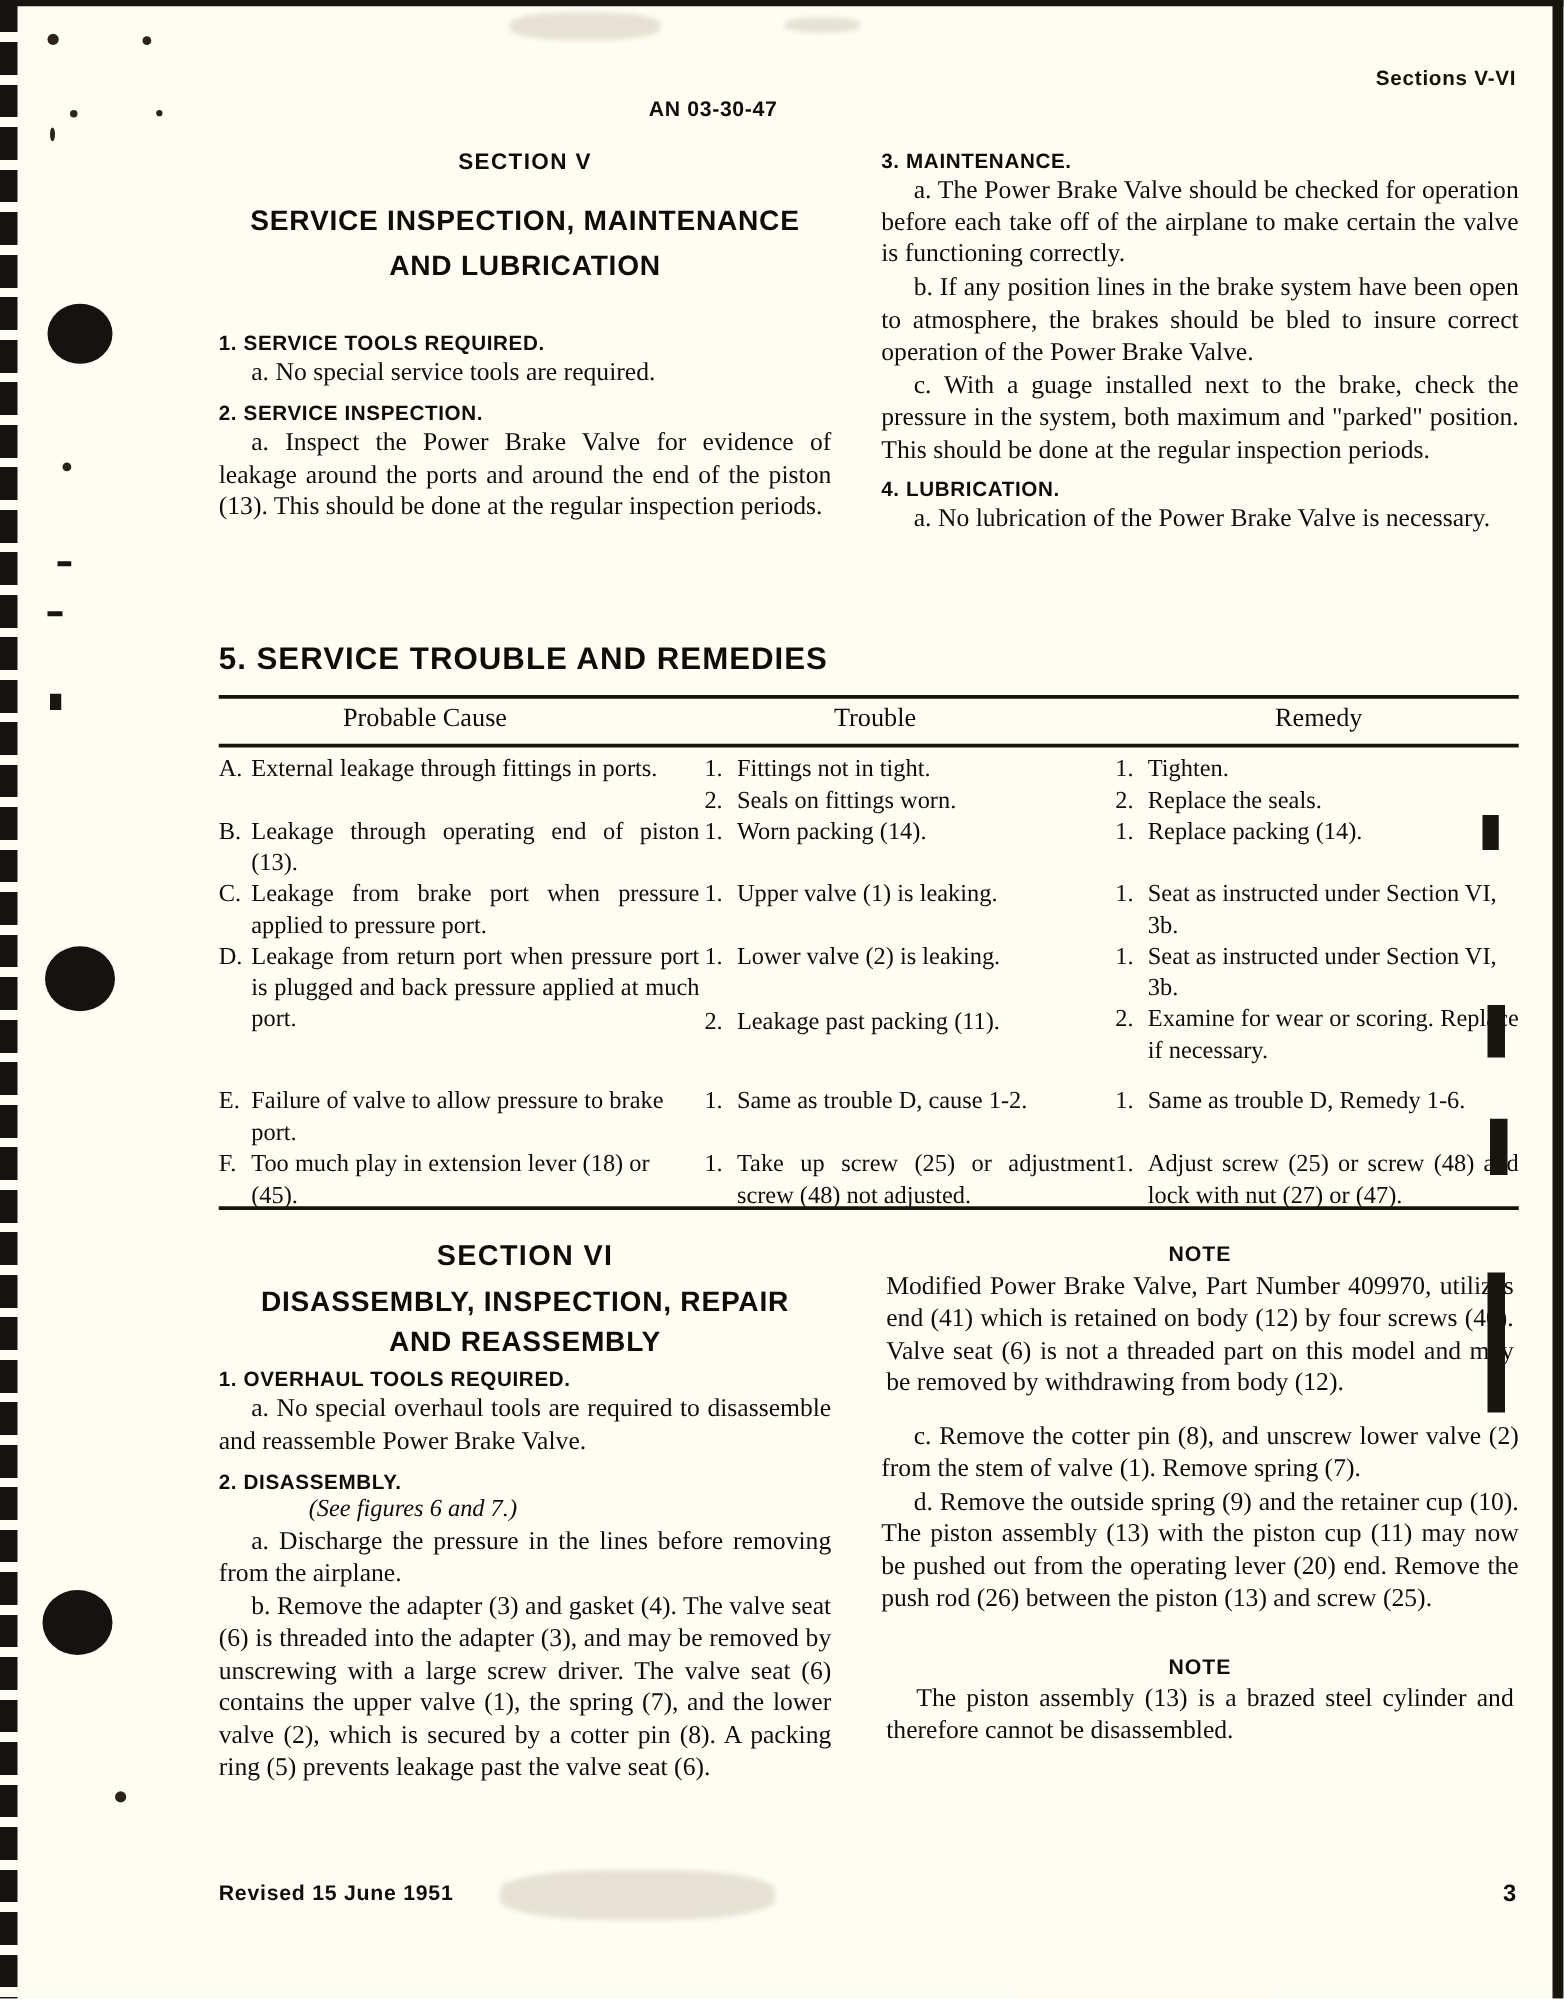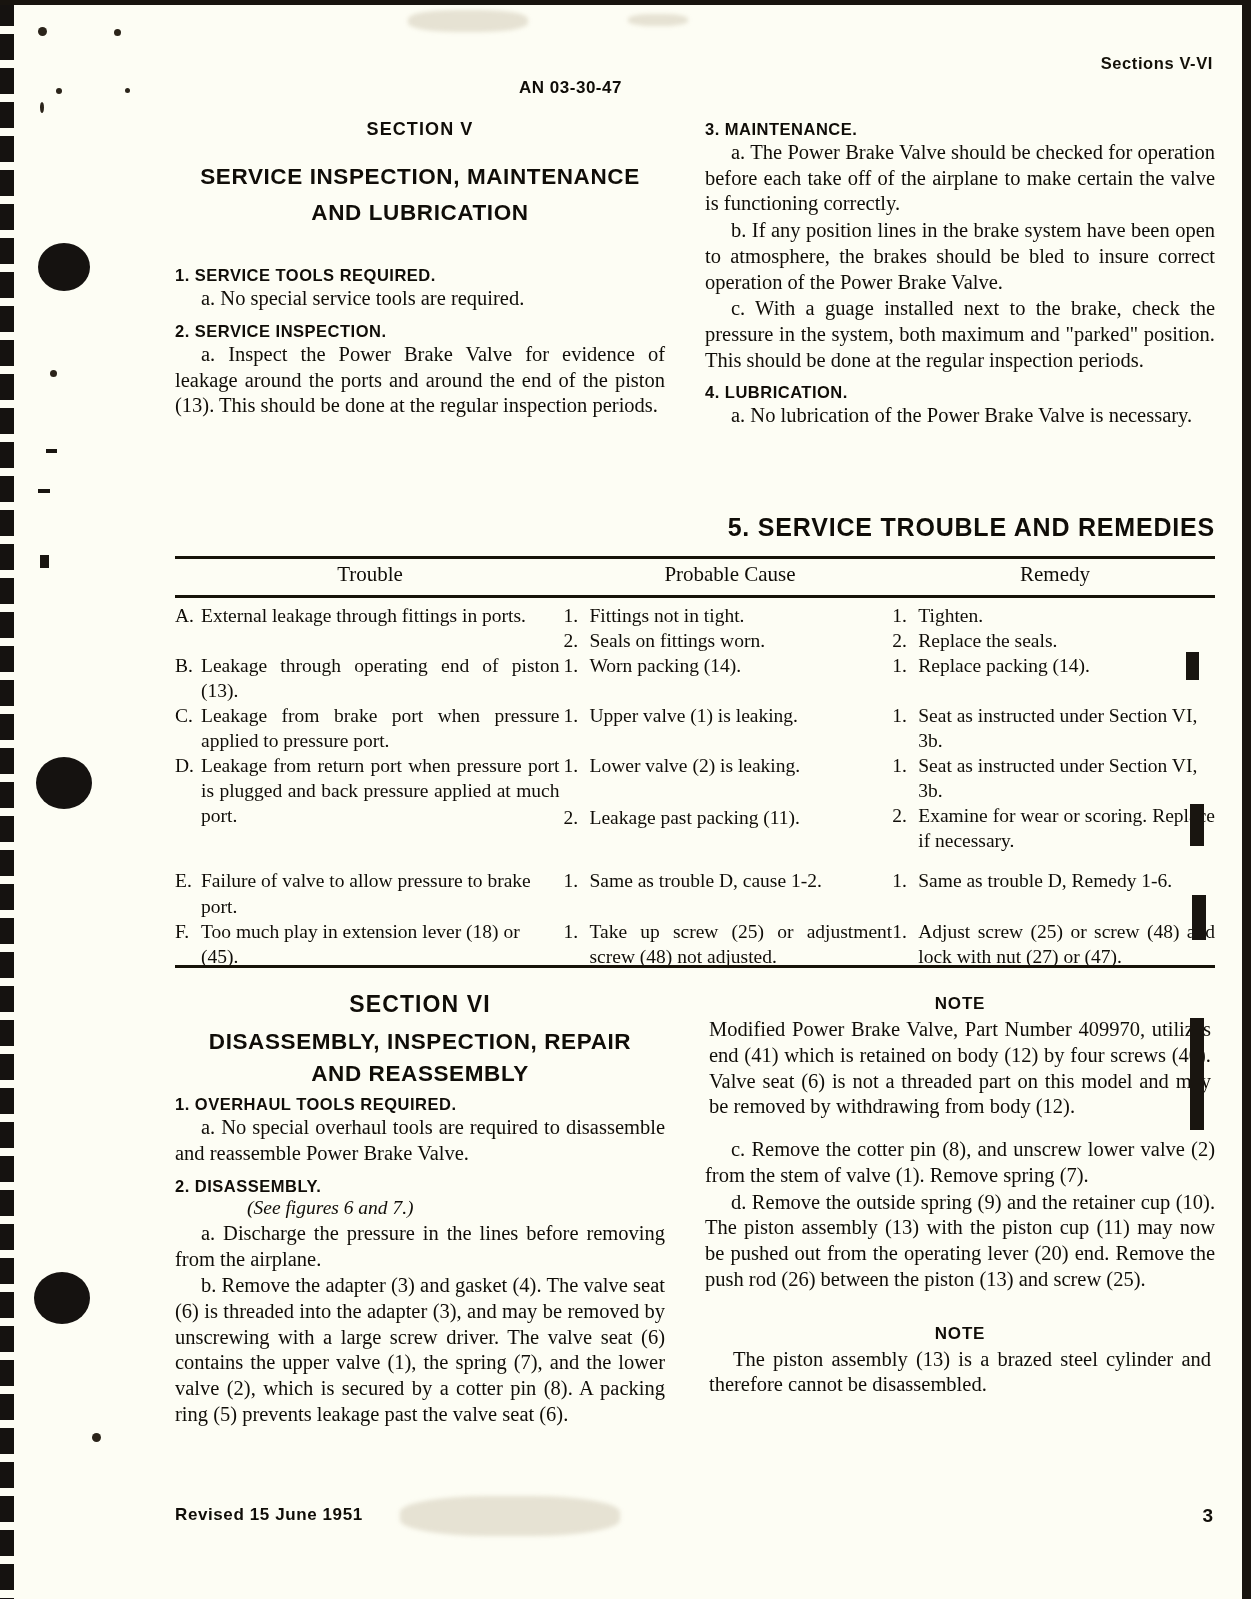--- a/index.html
+++ b/index.html
@@ -146,21 +146,21 @@
     text-indent: 72px;
   }
   .gap-sm { height: 9px; }
   .gap-md { height: 17px; }
 
   
   .table-title {
     position: absolute;
     left: 155px;
     width: 1040px;
-    text-align: right;
+    text-align: left;
     font-family: "Liberation Sans", sans-serif;
     font-weight: bold;
     font-size: 25px;
     letter-spacing: .8px;
   }
   .rule {
     position: absolute;
     left: 155px;
     width: 1040px;
     background: #171309;
@@ -315,22 +315,22 @@
         <p class="body last">a. No lubrication of the Power Brake Valve is necessary.</p>
       </div>
 
     </div>
 
     <div class="table-title" style="top:513px;">5. SERVICE TROUBLE AND REMEDIES</div>
 
     <div class="rule thick" style="top:556px;"></div>
 
     <div class="thead" style="top:562px;">
+      <div class="th th-cause">Probable Cause</div>
       <div class="th th-trouble">Trouble</div>
-      <div class="th th-cause">Probable Cause</div>
       <div class="th th-remedy">Remedy</div>
     </div>
 
     <div class="rule thick" style="top:595px;"></div>
 
     <div class="tbody" style="top:603px;">
 
       <div class="trow">
         <div class="cell c-trouble">
           <div class="entry">

